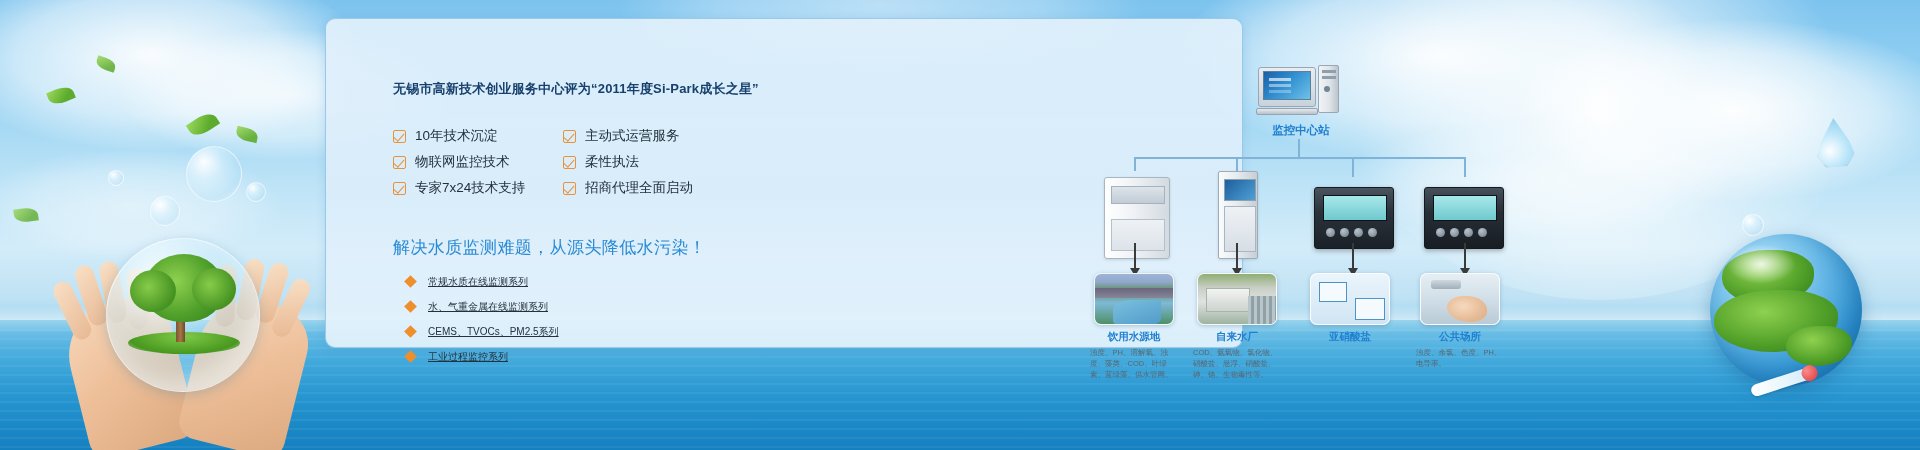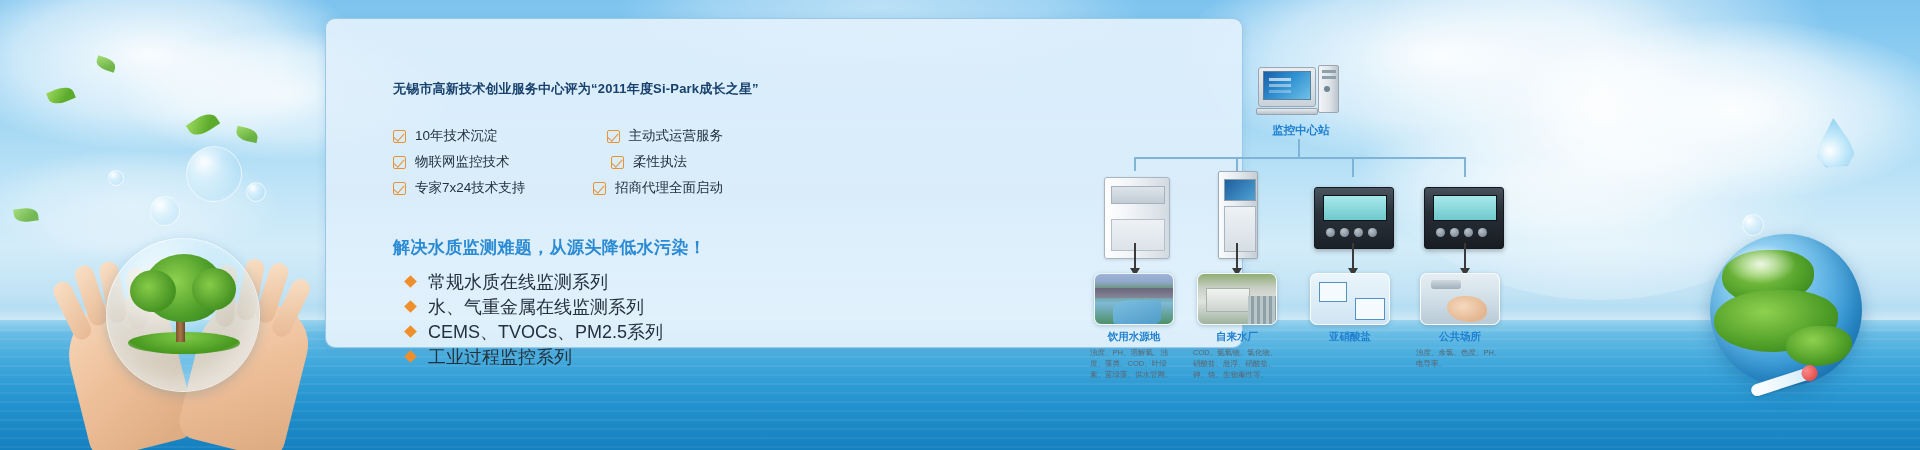--- a/index.html
+++ b/index.html
@@ -173,45 +173,45 @@
   }
   .panel-sub{
     position:absolute; left:67px; top:61px;
     font-size:13px; color:#17406d; font-weight:700; letter-spacing:.2px;
   }
 
   .check-grid{
     position:absolute; left:67px; top:104px;
     width:330px;
   }
-  .check-row{ display:flex; height:26px; margin-bottom:0;gap:48px; }
+  .check-row{ display:flex; height:26px; margin-bottom:0; }
   .check-item{ display:flex; align-items:center; }
   .check-item.col1{ width:170px; }
   .chk{
     width:13px; height:13px; border:1.6px solid #e8933a; border-radius:2px;
     position:relative; margin-right:9px; flex:0 0 auto; background:transparent;
   }
   .chk:after{
     content:""; position:absolute; left:2px; top:0px; width:5px; height:9px;
     border-right:1.8px solid #e8933a; border-bottom:1.8px solid #e8933a;
     transform: rotate(42deg);
   }
   .chk-label{ font-size:13.5px; color:#22303c; white-space:nowrap; }
 
   .panel-title2{
     position:absolute; left:67px; top:217px;
-    font-size:17px; color:#2a8ad4; font-weight:700; letter-spacing:.4px;
+    font-size:17px; color:#2a8ad4; font-weight:400; letter-spacing:.4px;
   }
   .bullets{ position:absolute; left:80px; top:250px; }
   .b-row{ display:flex; align-items:center; height:25px; }
   .diamond{
     width:9px; height:9px; background:#ef8f2b; transform:rotate(45deg);
     margin-right:13px; flex:0 0 auto;
   }
-  .b-label{ font-size:18px; color:#25313c; white-space:nowrap; }
+  .b-label{ font-size:10px; color:#25313c; white-space:nowrap;text-decoration:underline; }
 
   
   .diagram{ position:absolute; left:740px; top:36px; width:480px; height:310px; }
 
   
   .pc{ position:absolute; left:192px; top:12px; width:82px; height:50px; }
   .monitor{
     position:absolute; left:0; top:0; width:58px; height:40px;
     background: linear-gradient(to bottom,#e9edf1,#c9d2da);
     border:1px solid #9aa7b3; border-radius:3px;

